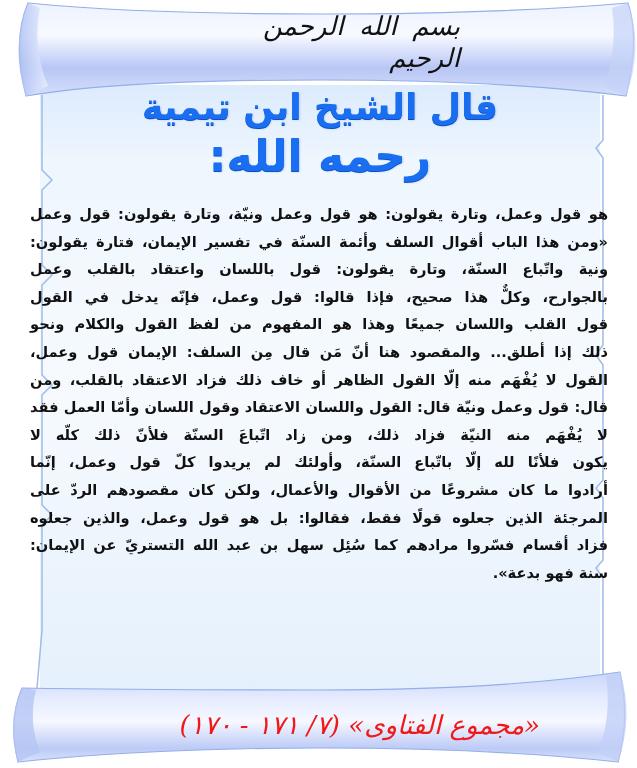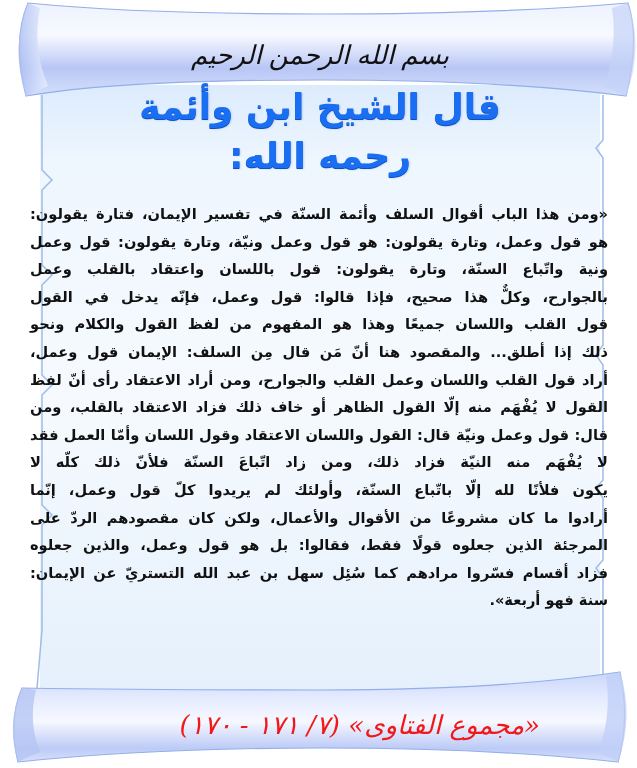--- a/index.html
+++ b/index.html
@@ -1,33 +1,33 @@
 <!DOCTYPE html>
 <html><head>
   <meta charset="utf-8">
   <style>
     html, body { margin: 0; padding: 0; background: #ffffff; }
     body { width: 637px; height: 768px; position: relative; overflow: hidden; font-family: "DejaVu Sans", sans-serif; }
 
     .scroll-svg { position: absolute; left: 0; top: 0; width: 637px; height: 768px; }
 
     .basmala {
-      position: absolute; left: 180px; top: 30px; width: 280px; height: 50px;
+      position: absolute; left: 180px; top: 18px; width: 280px; height: 50px;
       display: flex; align-items: center; justify-content: center;
-      font-family: Liberation Sans, sans-serif; font-size: 26px; color: #111;
+      font-family: Liberation Mono, monospace; font-size: 26px; color: #111;
       direction: rtl; letter-spacing: -1px; font-style: italic;
     }
 
     .title {
       position: absolute; left: 60px; width: 520px; text-align: center; direction: rtl;
       font-family: "DejaVu Sans", sans-serif; font-weight: bold; color: #1a6ef2;
       text-shadow: 0 1px 0 #0d4fc0, 1px 1px 2px rgba(40,90,200,0.25);
     }
     .title-line1 { top: 84px; font-size: 36px; line-height: 46px; }
-    .title-line2 { top: 133px; font-size: 36px; line-height: 46px; }
+    .title-line2 { top: 133px; font-size: 44px; line-height: 46px; }
 
     .body-text {
       position: absolute; left: 30px; top: 200px; width: 578px;
       direction: rtl; text-align: justify; text-align-last: right;
       font-family: "DejaVu Sans", sans-serif; font-weight: bold;
       font-size: 14.6px; line-height: 27.6px; color: #111;
     }
     .body-line { display: block; white-space: nowrap; text-align: justify; text-align-last: justify; }
     .body-line.last { text-align-last: right; }
 
@@ -78,34 +78,33 @@
   <path d="M28 3 Q10 48 26 96 Q40 90 48 86 Q32 48 40 8 Z" fill="url(#capL)" opacity="0.8"></path>
   <path d="M628 3 Q644 48 626 96 Q612 90 604 86 Q618 48 612 8 Z" fill="#c5d3f8" opacity="0.7"></path>
 
   <path d="M22 688 Q8 720 18 762 Q150 748 320 748 Q490 748 618 762 Q630 720 620 672 Q500 690 320 690 Q150 690 22 688 Z" fill="url(#rollBot)" stroke="#93aee9" stroke-width="1.2"></path>
   <path d="M22 688 Q6 724 18 762 Q30 756 40 752 Q28 722 36 690 Z" fill="#b5c6f4" opacity="0.8"></path>
   <path d="M620 672 Q634 716 618 762 Q606 756 598 752 Q612 716 606 676 Z" fill="#c2d0f8" opacity="0.8"></path>
 </svg>
 
 <div class="basmala">بسم الله الرحمن الرحيم</div>
 
-<div class="title title-line1">قال الشيخ ابن وأئمة</div>
+<div class="title title-line1">قال الشيخ ابن تيمية</div>
 <div class="title title-line2">رحمه الله:</div>
 
 <div class="body-text">
+  <span class="body-line">هو قول وعمل، وتارة يقولون: هو قول وعمل ونيّة، وتارة يقولون: قول وعمل</span>
   <span class="body-line">«ومن هذا الباب أقوال السلف وأئمة السنّة في تفسير الإيمان، فتارة يقولون:</span>
-  <span class="body-line">هو قول وعمل، وتارة يقولون: هو قول وعمل ونيّة، وتارة يقولون: قول وعمل</span>
   <span class="body-line">ونية واتّباع السنّة، وتارة يقولون: قول باللسان واعتقاد بالقلب وعمل</span>
   <span class="body-line">بالجوارح، وكلٌّ هذا صحيح، فإذا قالوا: قول وعمل، فإنّه يدخل في القول</span>
   <span class="body-line">قول القلب واللسان جميعًا وهذا هو المفهوم من لفظ القول والكلام ونحو</span>
   <span class="body-line">ذلك إذا أطلق... والمقصود هنا أنّ مَن قال مِن السلف: الإيمان قول وعمل،</span>
-  <span class="body-line">أراد قول القلب واللسان وعمل القلب والجوارح، ومن أراد الاعتقاد رأى أنّ لفظ</span>
   <span class="body-line">القول لا يُفْهَم منه إلّا القول الظاهر أو خاف ذلك فزاد الاعتقاد بالقلب، ومن</span>
   <span class="body-line">قال: قول وعمل ونيّة قال: القول واللسان الاعتقاد وقول اللسان وأمّا العمل فقد</span>
   <span class="body-line">لا يُفْهَم منه النيّة فزاد ذلك، ومن زاد اتّباعَ السنّة فلأنّ ذلك كلّه لا</span>
   <span class="body-line">يكون فلأنًا لله إلّا باتّباع السنّة، وأولئك لم يريدوا كلّ قول وعمل، إنّما</span>
   <span class="body-line">أرادوا ما كان مشروعًا من الأقوال والأعمال، ولكن كان مقصودهم الردّ على</span>
   <span class="body-line">المرجئة الذين جعلوه قولًا فقط، فقالوا: بل هو قول وعمل، والذين جعلوه</span>
   <span class="body-line">فزاد أقسام فسّروا مرادهم كما سُئِل سهل بن عبد الله التستريّ عن الإيمان:</span>
-  <span class="body-line last">سنة فهو أربعة».</span>
+  <span class="body-line last">سنة فهو بدعة».</span>
 </div>
 
 <div class="source">«مجموع الفتاوى» (٧/ ١٧١ - ١٧٠)</div>
 
 </body></html>

